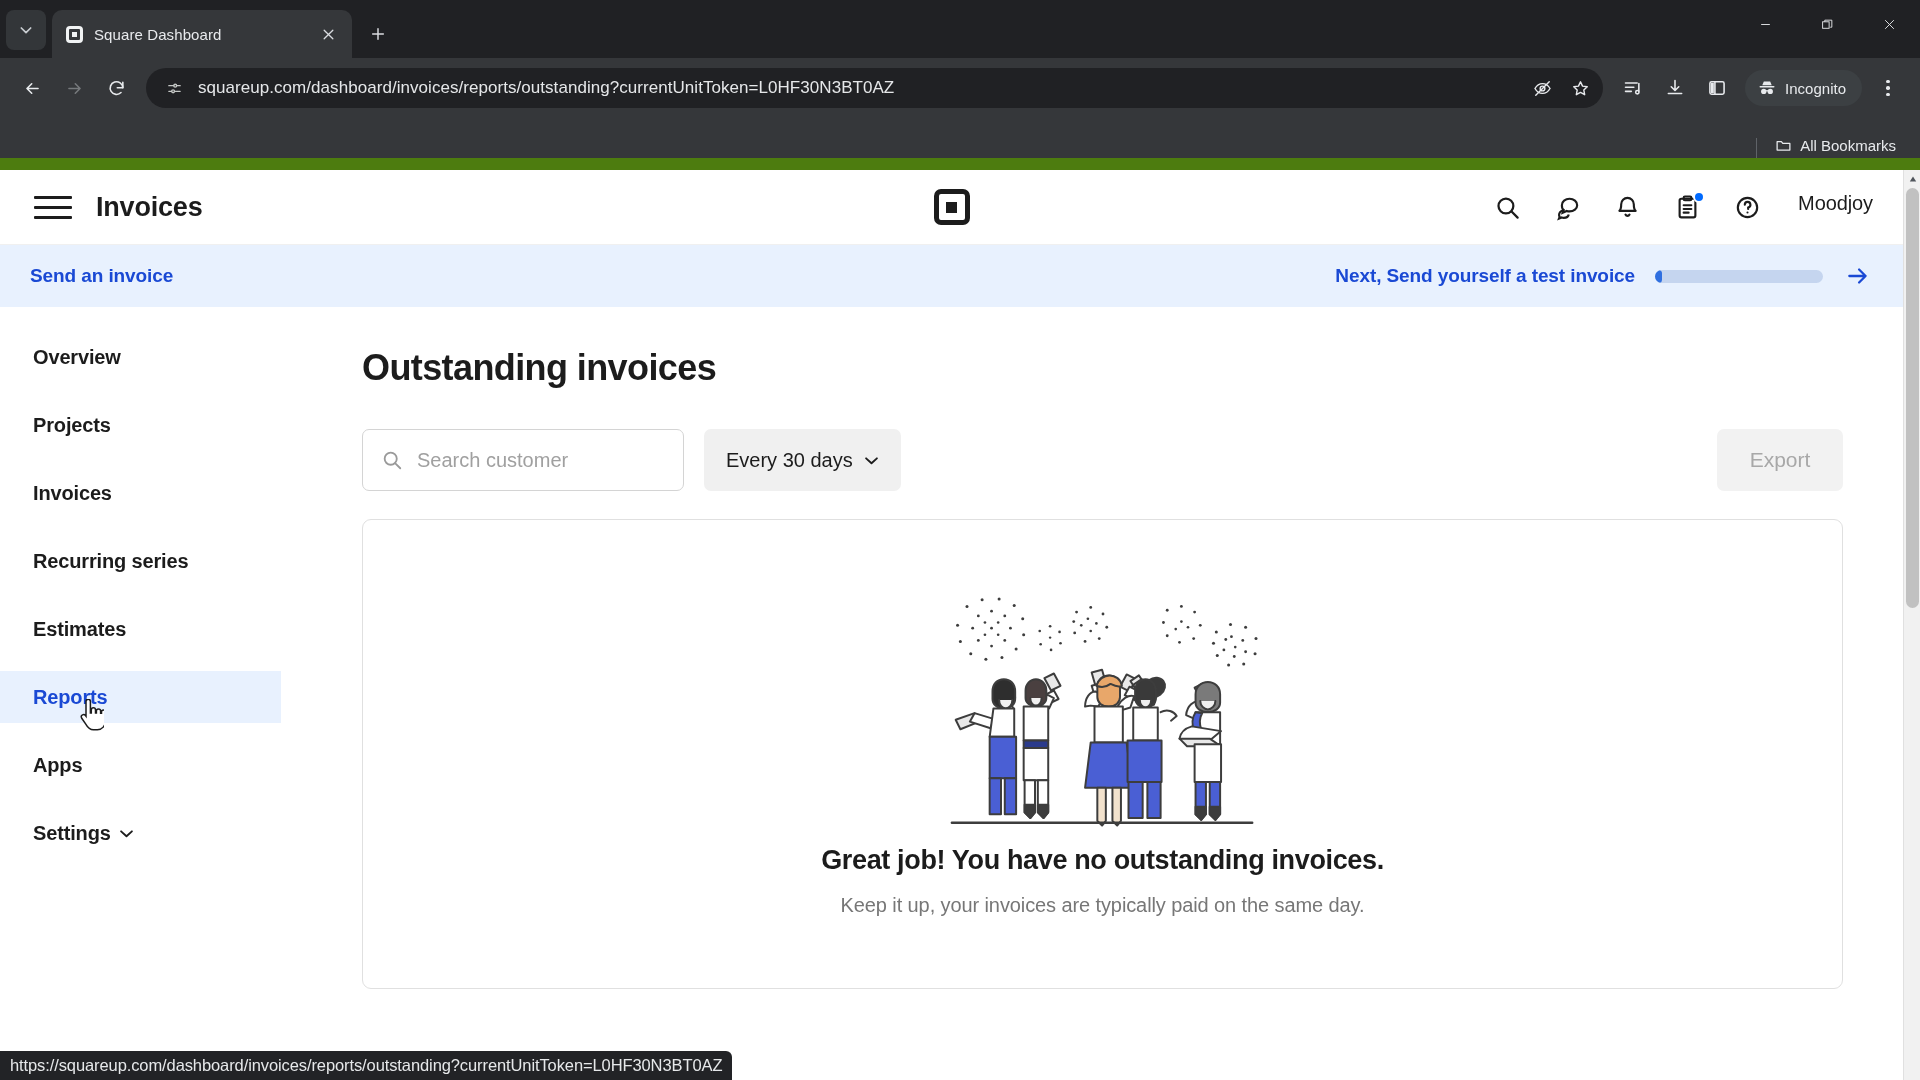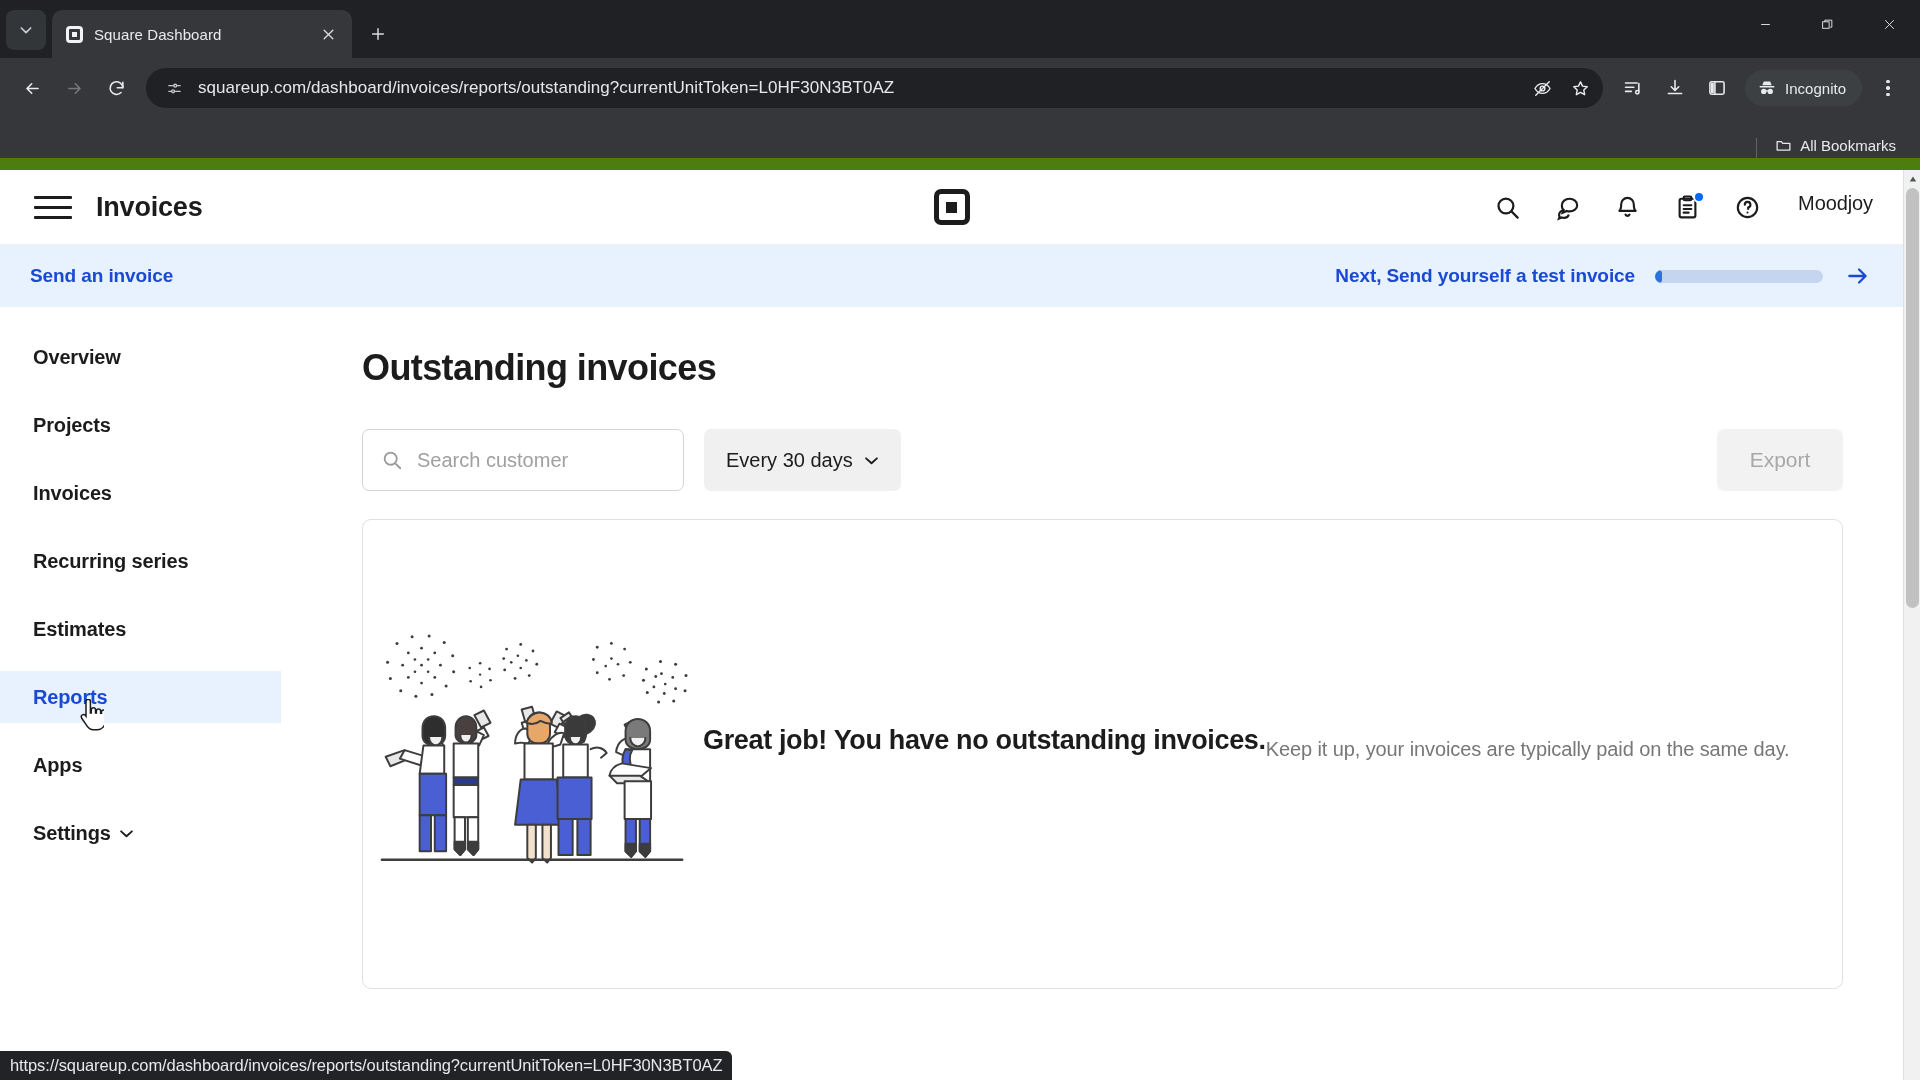--- a/index.html
+++ b/index.html
@@ -193,21 +193,21 @@
   }
   .select-pill svg { width: 15px; height: 9px; }
   .export-btn {
     margin-left: auto; height: 62px; min-width: 126px; background: #f2f2f2;
     border-radius: 7px; display: flex; align-items: center; justify-content: center;
     font-size: 21px; color: #a8a8a8; font-weight: 500;
   }
 
   .empty-card {
     border: 1px solid #e0e0e0; border-radius: 9px; background: #fff;
-    padding: 60px 0 70px; display: flex; flex-direction: row;
+    padding: 60px 0 70px; display: flex; flex-direction: column;
     align-items: center; min-height: 470px;
   }
   .illus { width: 340px; height: 255px; margin-bottom: 10px; }
   .empty-title { font-size: 27px; font-weight: 700; color: #1c1c1c;
                  letter-spacing: -.35px; margin-bottom: 18px; }
   .empty-sub { font-size: 20px; color: #777777; letter-spacing: -.1px; }
 
   
   .statusbar {
     position: absolute; left: 0; bottom: 0; height: 29px; background: #222326;

